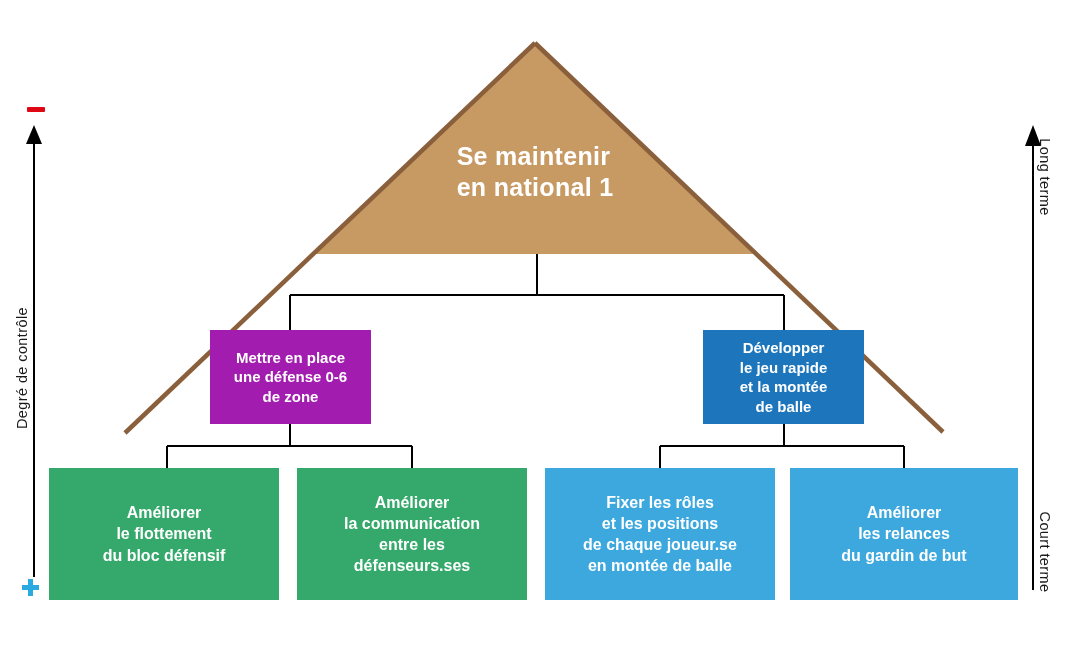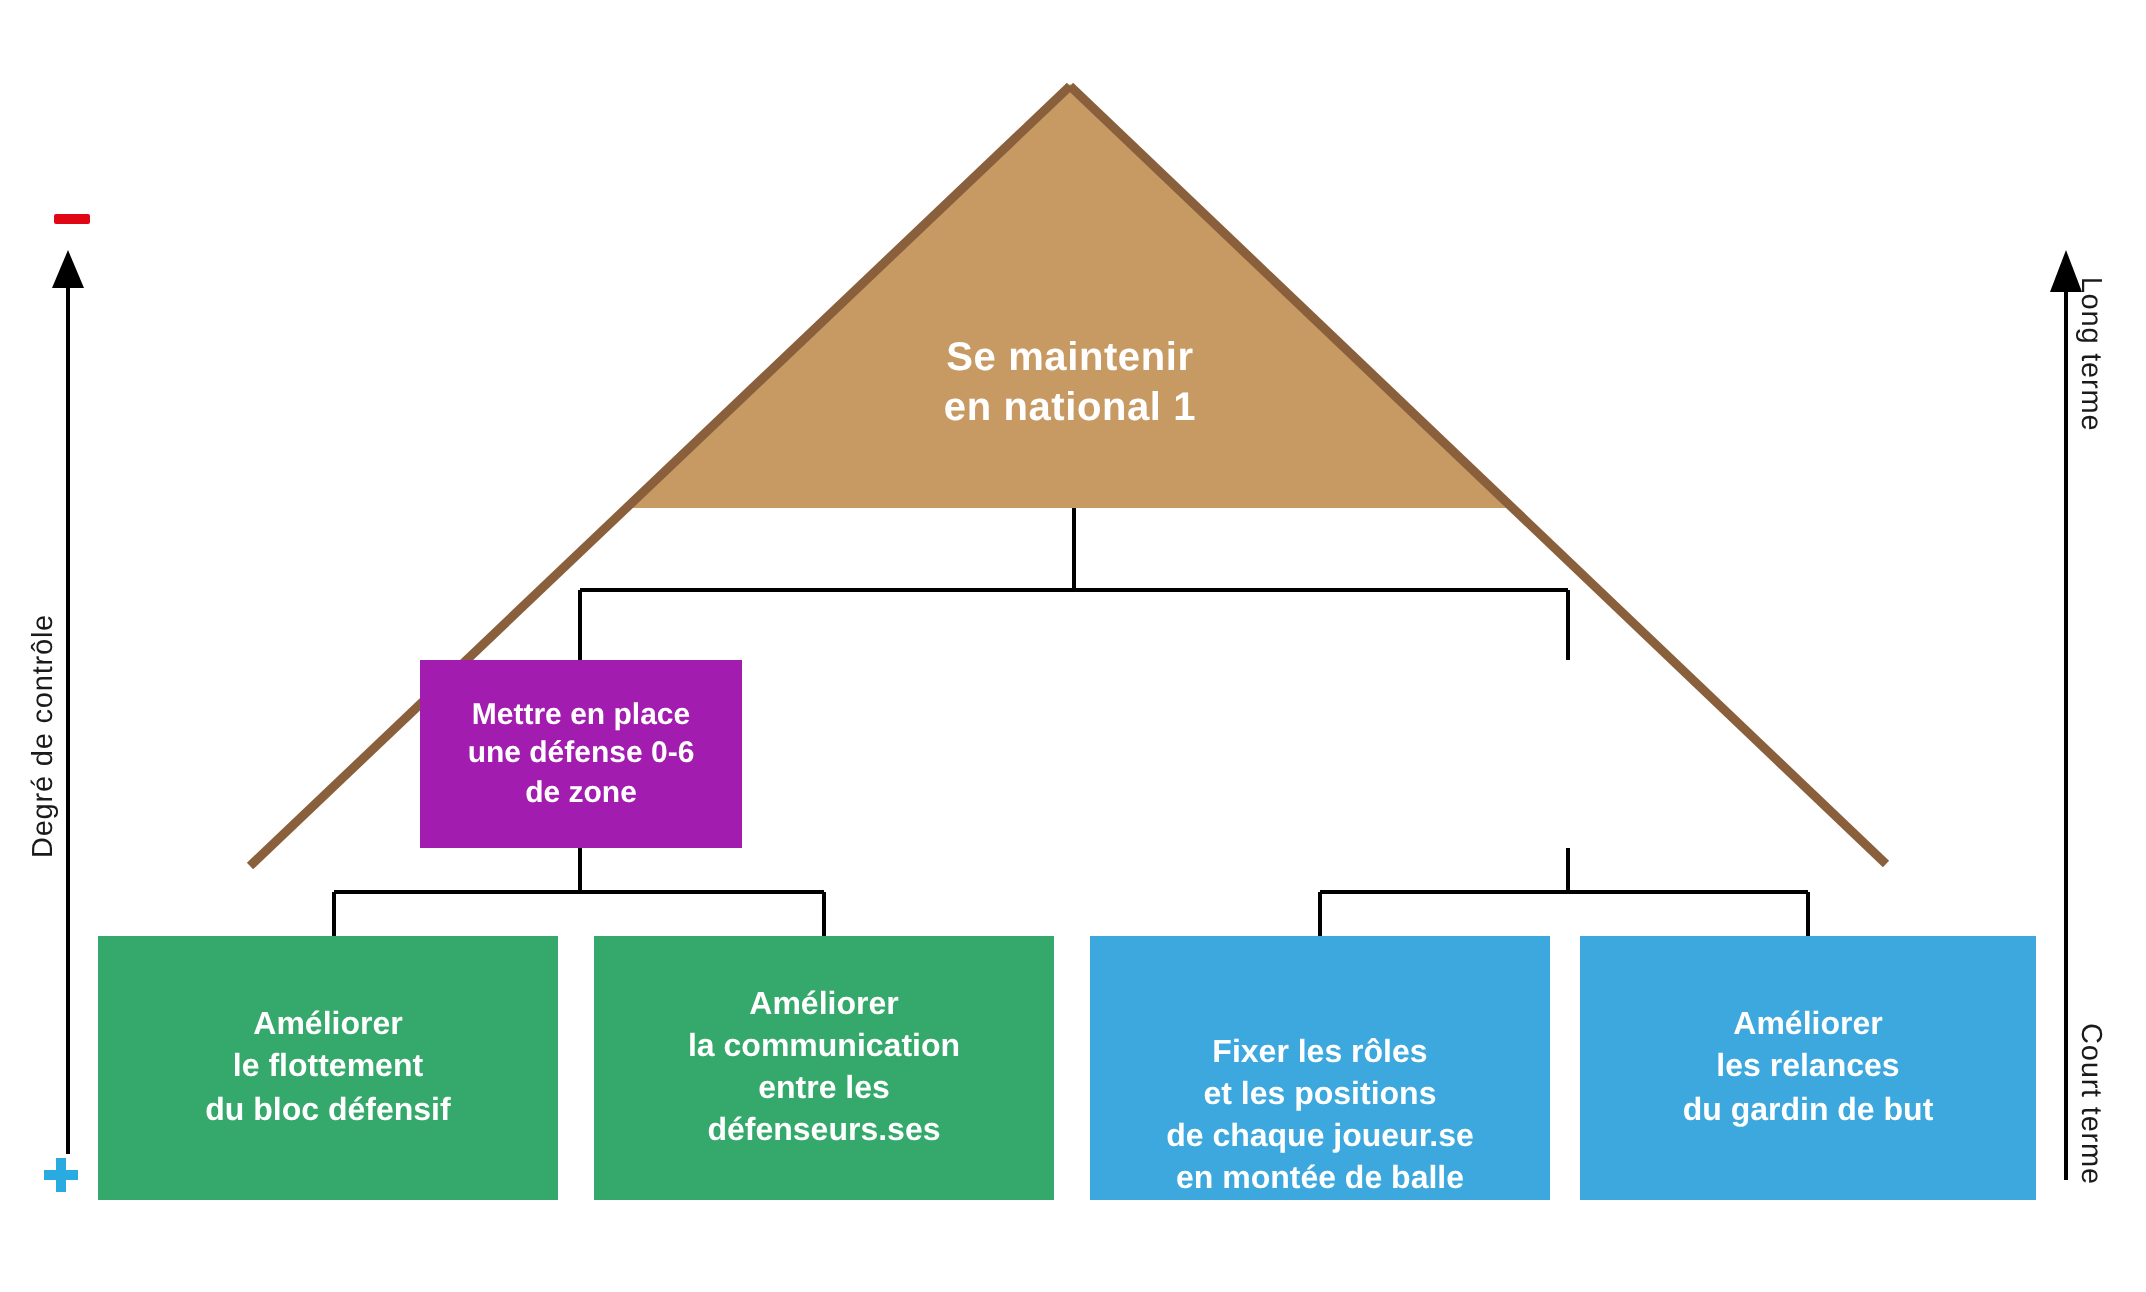--- a/index.html
+++ b/index.html
@@ -34,27 +34,26 @@
     box-sizing: border-box;
   }
   .mid-box   { width: 161px; height: 94px;  font-size: 15px; }
   .leaf-box  { width: 230px; height: 132px; font-size: 16px; line-height: 1.32; }
   .bg-dark-green  { background: #a21caf; }
   .bg-green       { background: #35A96B; }
   .bg-dark-blue   { background: #1D76BC; }
   .bg-light-blue  { background: #3DA8DE; }
   #apex-label {
     position: absolute;
-    left: 535px; top: 192px;
+    left: 535px; top: 172px;
     transform: translate(-50%, -50%);
     color: #ffffff;
     font-weight: bold;
-    font-size: 20px;
+    font-size: 25px;
     line-height: 1.25;
-    text-align: center;
     white-space: pre-line;
     letter-spacing: 0.3px;
   }
   .axis-label {
     position: absolute;
     color: #1a1a1a;
     font-size: 14.5px;
     font-weight: 500;
     letter-spacing: 0.4px;
     white-space: nowrap;
@@ -124,33 +123,39 @@
   </svg>
 
   <div id="apex-label">Se maintenir
 en national 1</div>
 
   <div class="box mid-box bg-dark-green" style="left:210px; top:330px;">
     <span>Mettre en place
 une défense 0-6
 de zone</span>
   </div>
+  <div class="box mid-box bg-dark-blue" style="left:703px; top:330px;">
+    <span>Développer
+le jeu rapide
+et la montée
+de balle</span>
+  </div>
 
   <div class="box leaf-box bg-green" style="left:49px; top:468px;">
     <span>Améliorer
 le flottement
 du bloc défensif</span>
   </div>
   <div class="box leaf-box bg-green" style="left:297px; top:468px;">
     <span>Améliorer
 la communication
 entre les
 défenseurs.ses</span>
   </div>
-  <div class="box leaf-box bg-light-blue" style="left:545px; top:468px;align-items:flex-end;">
+  <div class="box leaf-box bg-light-blue" style="left:545px; top:468px;">
     <span>Fixer les rôles
 et les positions
 de chaque joueur.se
 en montée de balle</span>
   </div>
   <div class="box leaf-box bg-light-blue" style="left:790px; top:468px; width:228px;">
     <span>Améliorer
 les relances
 du gardin de but</span>
   </div>

